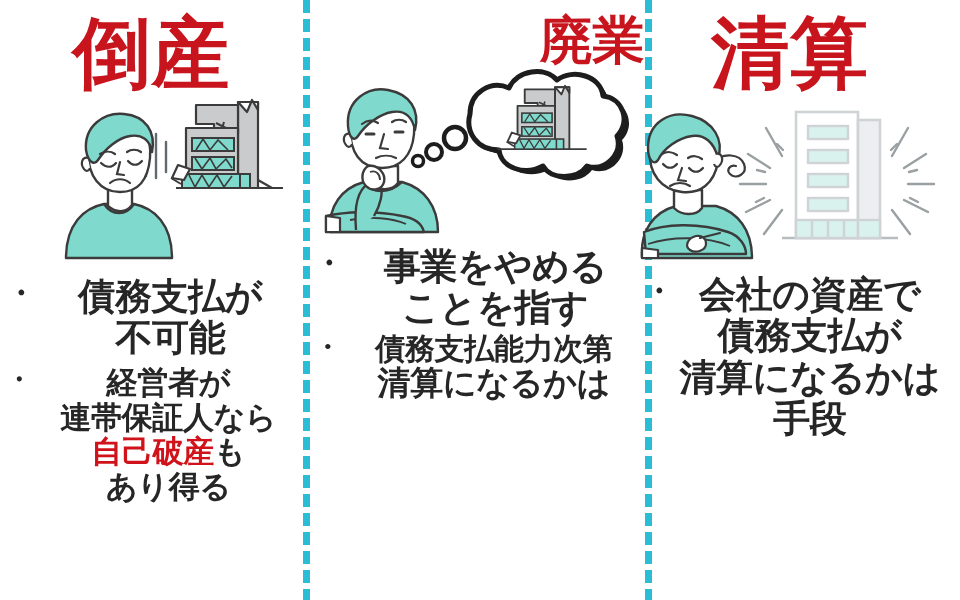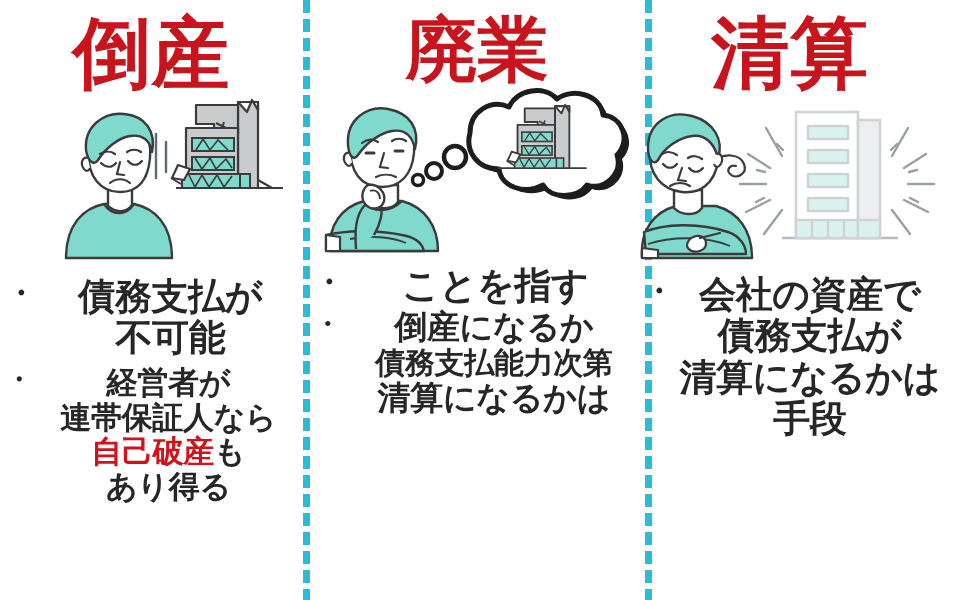--- a/index.html
+++ b/index.html
@@ -55,21 +55,21 @@
 
   
   .heading {
     text-align: center;
     font-weight: bold;
     letter-spacing: 0.01em;
     line-height: 1;
     white-space: nowrap;
   }
   .col-1 .heading { font-size: 78px; margin-top: 14px; }
-  .col-2 .heading { font-size: 71px; margin-top: 14px; }
+  .col-2 .heading { font-size: 52px; margin-top: 14px; text-align: right; }
   .col-3 .heading { font-size: 78px; margin-top: 14px; }
 
   
   .illus {
     position: relative;
     width: 100%;
     height: 168px;
   }
   .illus svg { display: block; }
 
@@ -279,27 +279,27 @@
           <path d="M58,100 C52,104 50,114 56,120 C62,126 72,124 74,116 C76,108 68,98 58,100 Z" fill="#ffffff" stroke="#3b3b3b" stroke-width="2.4" stroke-linejoin="round"></path>
           <path d="M60,106 C66,104 70,108 70,114" fill="none" stroke="#3b3b3b" stroke-width="1.8"></path>
         </g>
       </svg>
     </div>
 
     <ul class="bullets">
       <li class="bullet b-big" style="color: rgb(38, 38, 38);">
         <span class="dot">・</span>
         <span class="lines">
+          <div class="line">事業をやめる</div>
           <div class="line">ことを指す</div>
         </span>
       </li>
       <li class="bullet b-small" style="color: rgb(38, 38, 38);">
         <span class="dot">・</span>
         <span class="lines">
-          <div class="line">倒産になるか</div>
           <div class="line line-tight">債務支払能力次第</div>
           <div class="line">清算になるかは</div>
         </span>
       </li>
     </ul>
   </div>
 
   <div class="column col-3">
 
     <div class="heading" style="color:#c8151d">清算</div>

